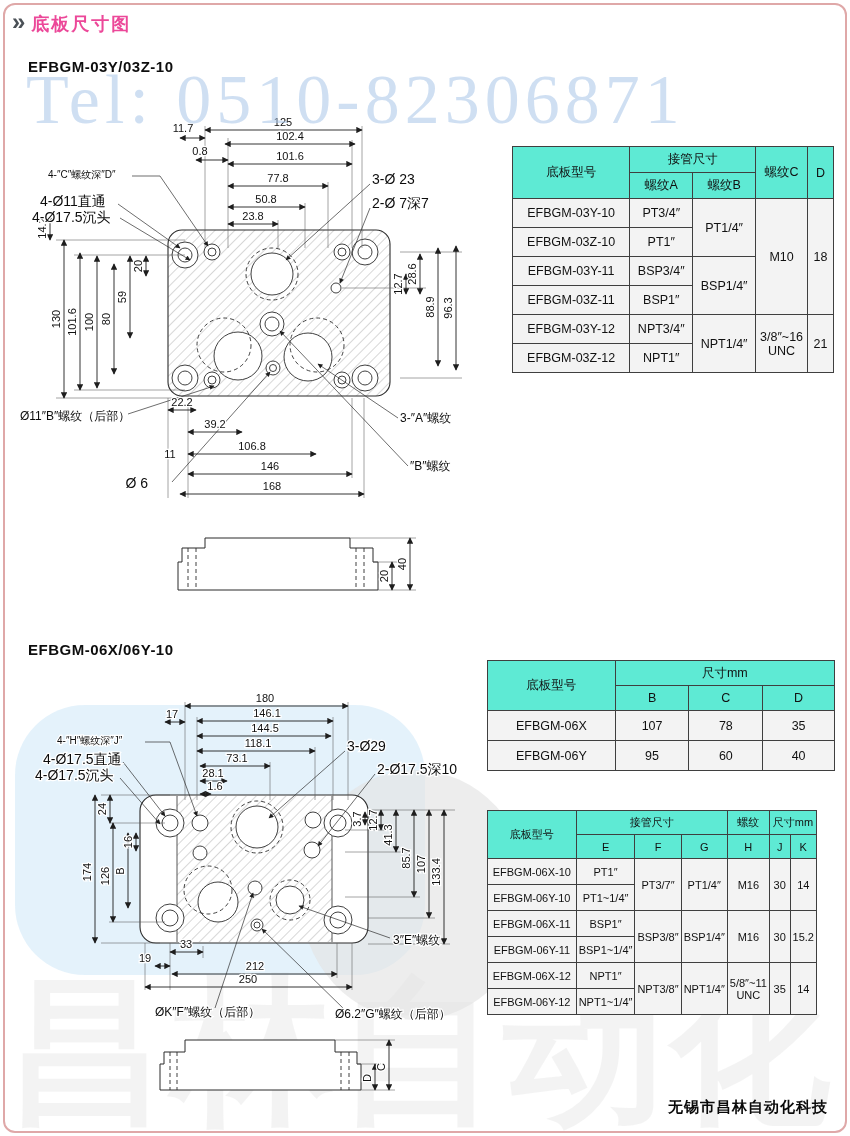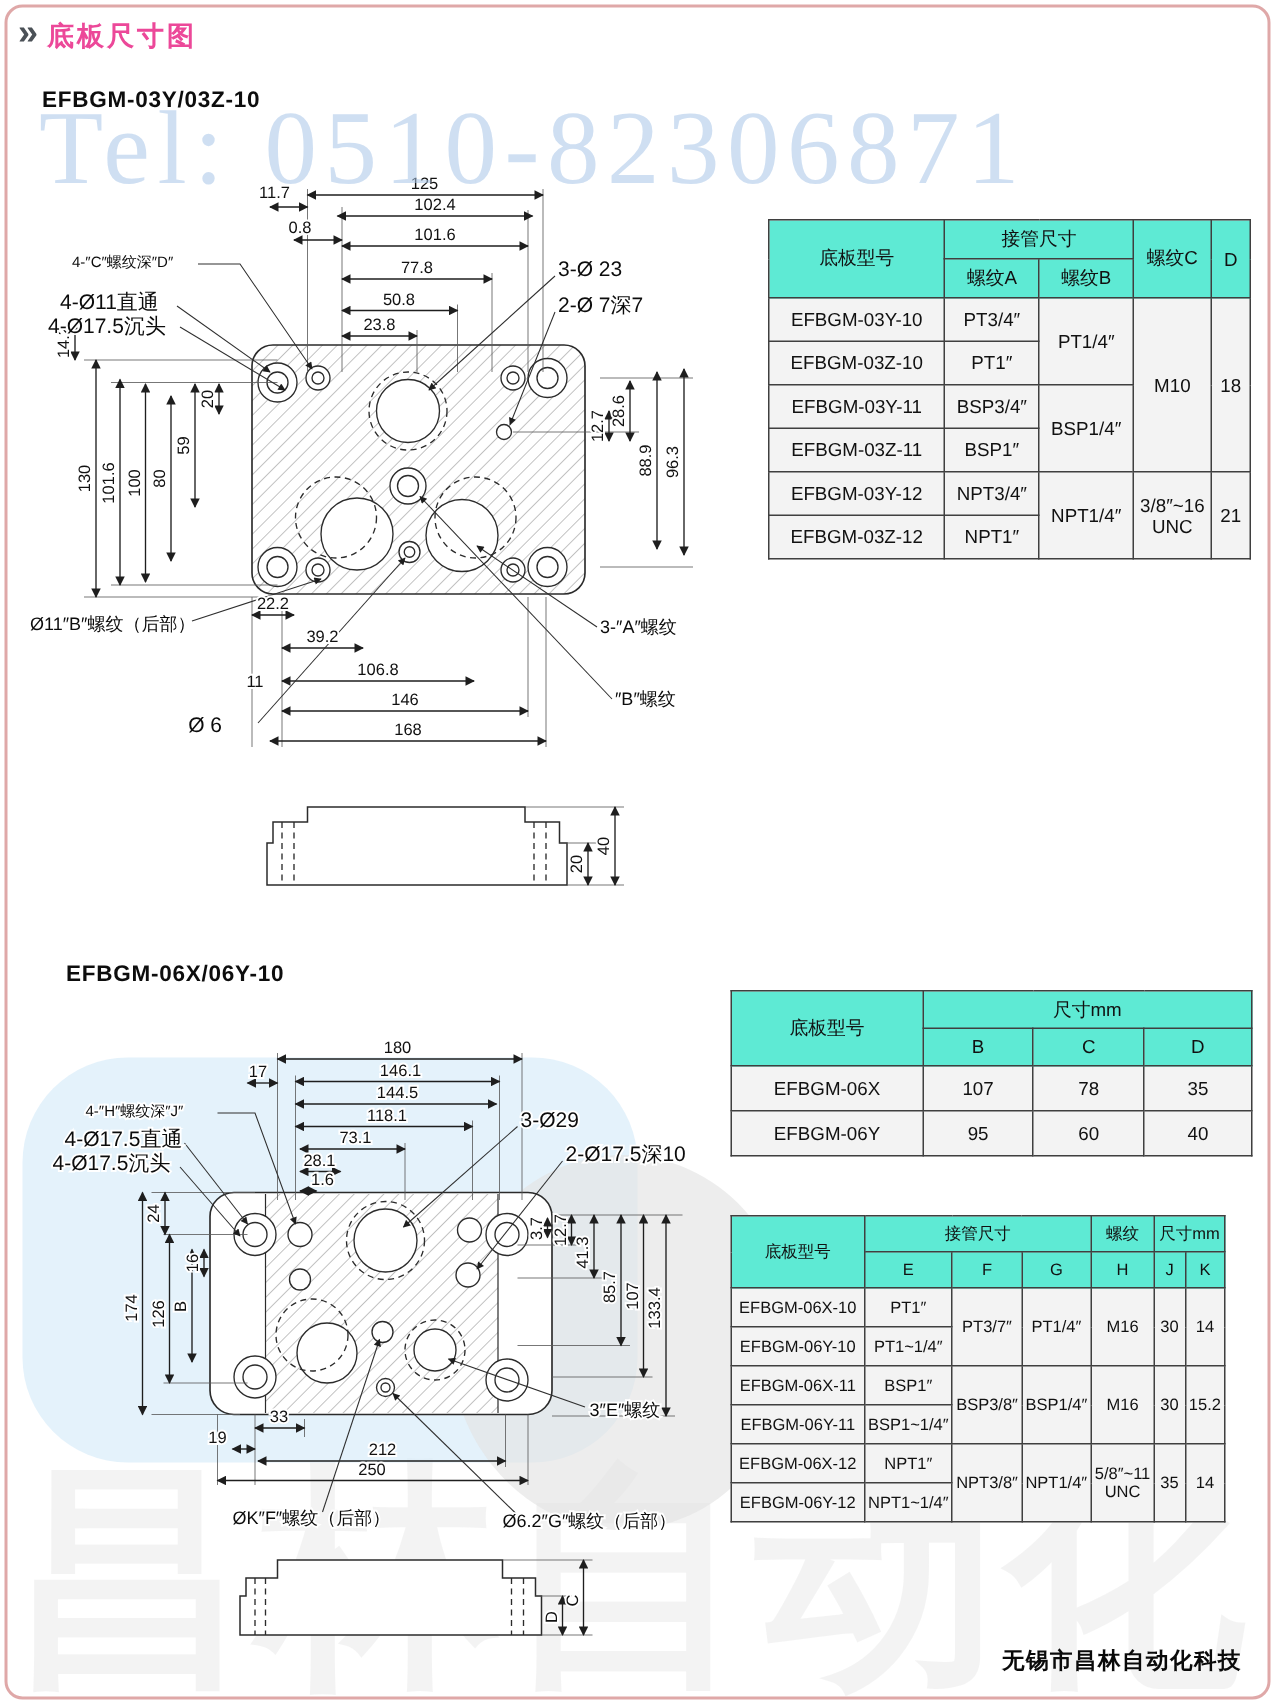--- a/index.html
+++ b/index.html
@@ -4,21 +4,21 @@
 <style>
   html,body{margin:0;padding:0;}
   body{width:850px;height:1136px;background:#fff;font-family:"Liberation Sans",sans-serif;position:relative;overflow:hidden;}
   .page{position:absolute;inset:0;}
   .page-border{position:absolute;inset:3px;border:2px solid #dfa8a8;border-radius:12px;pointer-events:none;z-index:5;}
   .page-header{position:absolute;top:12px;left:10px;display:flex;align-items:center;gap:6px;background:#fff;padding:0 10px 0 2px;z-index:6;}
   .hdr-icon{color:#4b5157;font-size:24px;font-weight:bold;line-height:1;transform:translateY(-2px);}
   .page-header h1{font-size:18px;margin:0;letter-spacing:2px;color:#ec4899;}
   .sec-title{position:absolute;font-size:15px;font-weight:bold;color:#0d0d0d;letter-spacing:.5px;z-index:3;margin:0;}
   .sec1-title{top:58px;left:28px;}
-  .sec2-title{top:641px;left:44px;}
+  .sec2-title{top:641px;left:28px;}
   .wm{position:absolute;font-family:"Liberation Serif",serif;color:#a9c6e8;opacity:.55;font-size:70px;letter-spacing:5px;white-space:nowrap;z-index:4;pointer-events:none;}
   .wm-tel{top:60px;left:26px;}
   .wm-fax{top:152px;left:22px;}
   .ghost-wm{position:absolute;top:945px;left:6px;font-size:160px;font-weight:bold;color:#6a6a6a;opacity:.07;letter-spacing:6px;z-index:0;white-space:nowrap;pointer-events:none;}
   svg.draw{position:absolute;z-index:2;overflow:visible;}
   .d1{left:20px;top:98px;}
   .d2{left:15px;top:690px;}
   .dim{font:11px "Liberation Sans",sans-serif;fill:#111;text-anchor:middle;paint-order:stroke;stroke:#ffffff;stroke-width:2.5px;}
   .lbl{font:12px "Liberation Sans",sans-serif;fill:#0c0c0c;paint-order:stroke;stroke:#ffffff;stroke-width:2.5px;}
   .lblB{font:14px "Liberation Sans",sans-serif;fill:#0c0c0c;paint-order:stroke;stroke:#ffffff;stroke-width:2.5px;}

